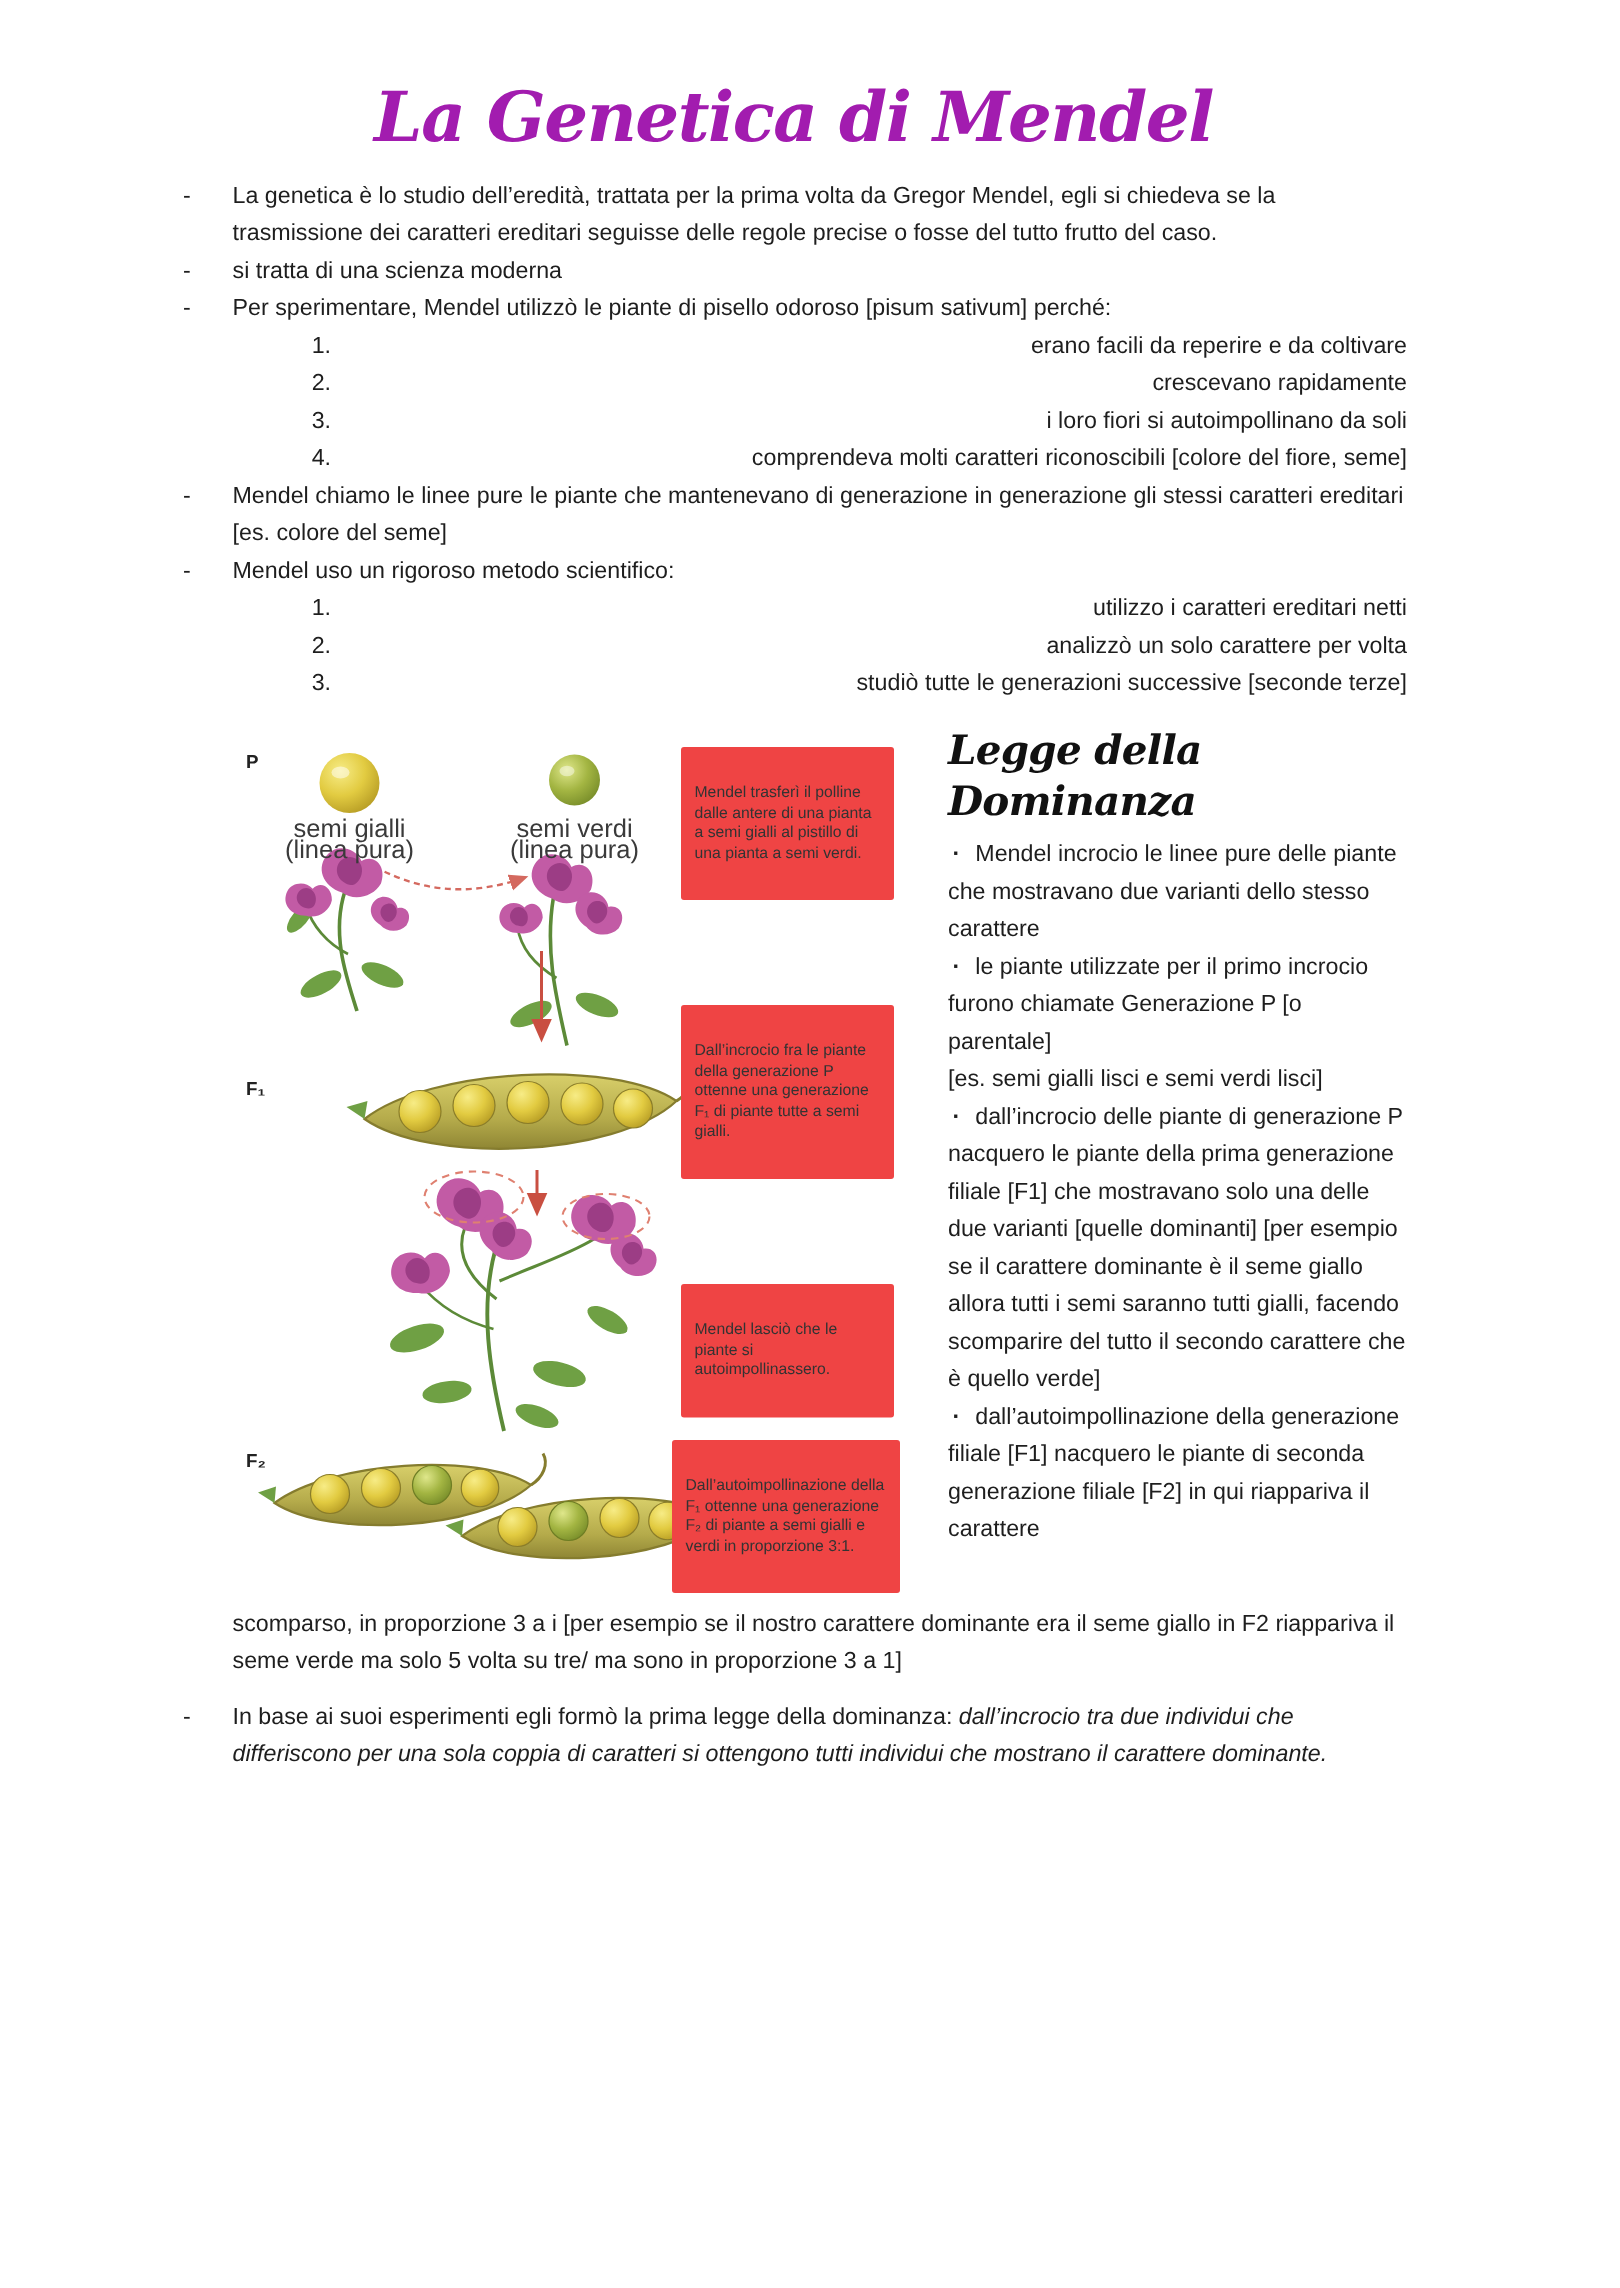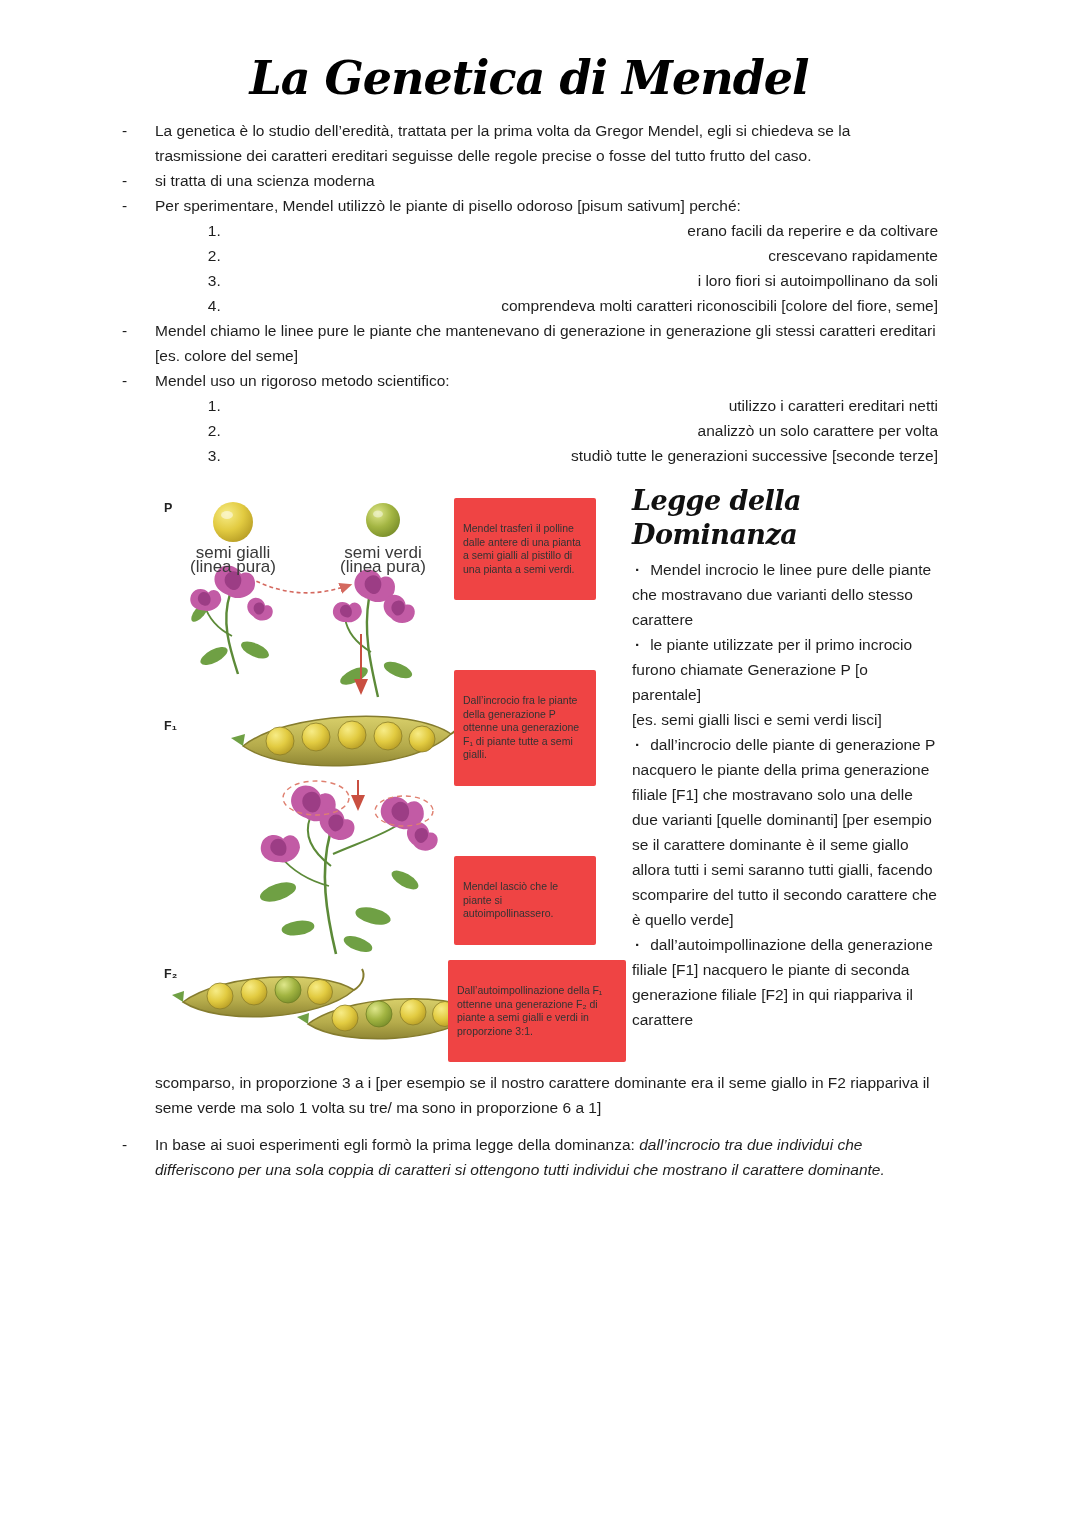--- a/index.html
+++ b/index.html
@@ -7,21 +7,21 @@
   body {
     width:1080px; height:1525px; overflow:hidden;
     font-family:"Liberation Sans", sans-serif;
     font-size:15.5px; line-height:25px; color:#1e1e1e;
   }
   .page { padding:52px 142px 0 120px; }
 
   .title {
     font-family:"DejaVu Serif", serif; font-style:italic; font-weight:bold;
     font-size:46px; line-height:52px; letter-spacing:-1px;
-    text-align:center; margin-bottom:14px; color:#000000;
+    text-align:center; margin-bottom:14px; color:#a21caf;
   }
 
   ul.dash { list-style:none; }
   ul.dash > li { position:relative; padding-left:35px; }
   ul.dash > li::before { content:"-"; position:absolute; left:2px; top:0; }
 
   ol.nums { list-style:decimal; margin:0; padding-left:70px; }
   ol.nums > li { padding-left:2px;text-align:right; }
 
   .fig-row { display:flex; margin-left:38px; margin-top:16px; }
@@ -204,32 +204,32 @@
       <div class="genlab" style="left:6px; top:478px;">F₂</div>
 
       <div class="seedlab" style="left:10px;  top:62px;">semi gialli
 (linea pura)</div>
       <div class="seedlab" style="left:160px; top:62px;">semi verdi
 (linea pura)</div>
 
       <div class="cap" style="left:296px; top:14px;">Mendel trasferì il polline dalle antere di una pianta a semi gialli al pistillo di una pianta a semi verdi.</div>
       <div class="cap" style="left:296px; top:186px;">Dall’incrocio fra le piante della generazione P ottenne una generazione F₁ di piante tutte a semi gialli.</div>
       <div class="cap" style="left:296px; top:336px;margin-top:36px;">Mendel lasciò che le piante si autoimpollinassero.</div>
-      <div class="cap" style="left:290px; top:476px; width:178px;">Dall’autoimpollinazione della F₁ ottenne una generazione F₂ di piante a semi gialli e verdi in proporzione 3:1.</div>
+      <div class="cap" style="left:290px; top:476px; width:152px;">Dall’autoimpollinazione della F₁ ottenne una generazione F₂ di piante a semi gialli e verdi in proporzione 3:1.</div>
     </div>
 
     <div class="rightcol">
       <h2 class="subtitle">Legge della Dominanza</h2>
       <p class="dbullet"><span class="pre">Mendel incrocio le linee pure delle piante che mostravano due varianti dello stesso carattere</span></p>
       <p class="dbullet"><span class="pre">le piante utilizzate per il primo incrocio furono chiamate Generazione P [o parentale]
 [es. semi gialli lisci e semi verdi lisci]</span></p>
       <p class="dbullet"><span class="pre">dall’incrocio delle piante di generazione P nacquero le piante della prima generazione filiale [F1] che mostravano solo una delle due varianti [quelle dominanti] [per esempio se il carattere dominante è il seme giallo allora tutti i semi saranno tutti gialli, facendo scomparire del tutto il secondo carattere che è quello verde]</span></p>
       <p class="dbullet"><span class="pre">dall’autoimpollinazione della generazione filiale [F1] nacquero le piante di seconda generazione filiale [F2] in qui riappariva il carattere</span></p>
     </div>
   </div>
 
-  <p class="continuation">scomparso, in proporzione 3 a i [per esempio se il nostro carattere dominante era il seme giallo in F2 riappariva il seme verde ma solo 1 volta su tre/ ma sono in proporzione 6 a 1]</p>
+  <p class="continuation">scomparso, in proporzione 3 a i [per esempio se il nostro carattere dominante era il seme giallo in F2 riappariva il seme verde ma solo 5 volta su tre/ ma sono in proporzione 3 a 1]</p>
 
   <ul class="dash final">
     <li><span>In base ai suoi esperimenti egli formò la prima legge della dominanza: </span><span class="it">dall’incrocio tra due individui che differiscono per una sola coppia di caratteri si ottengono tutti individui che mostrano il carattere dominante.</span></li>
   </ul>
 
 </div>
 
 </body></html>

